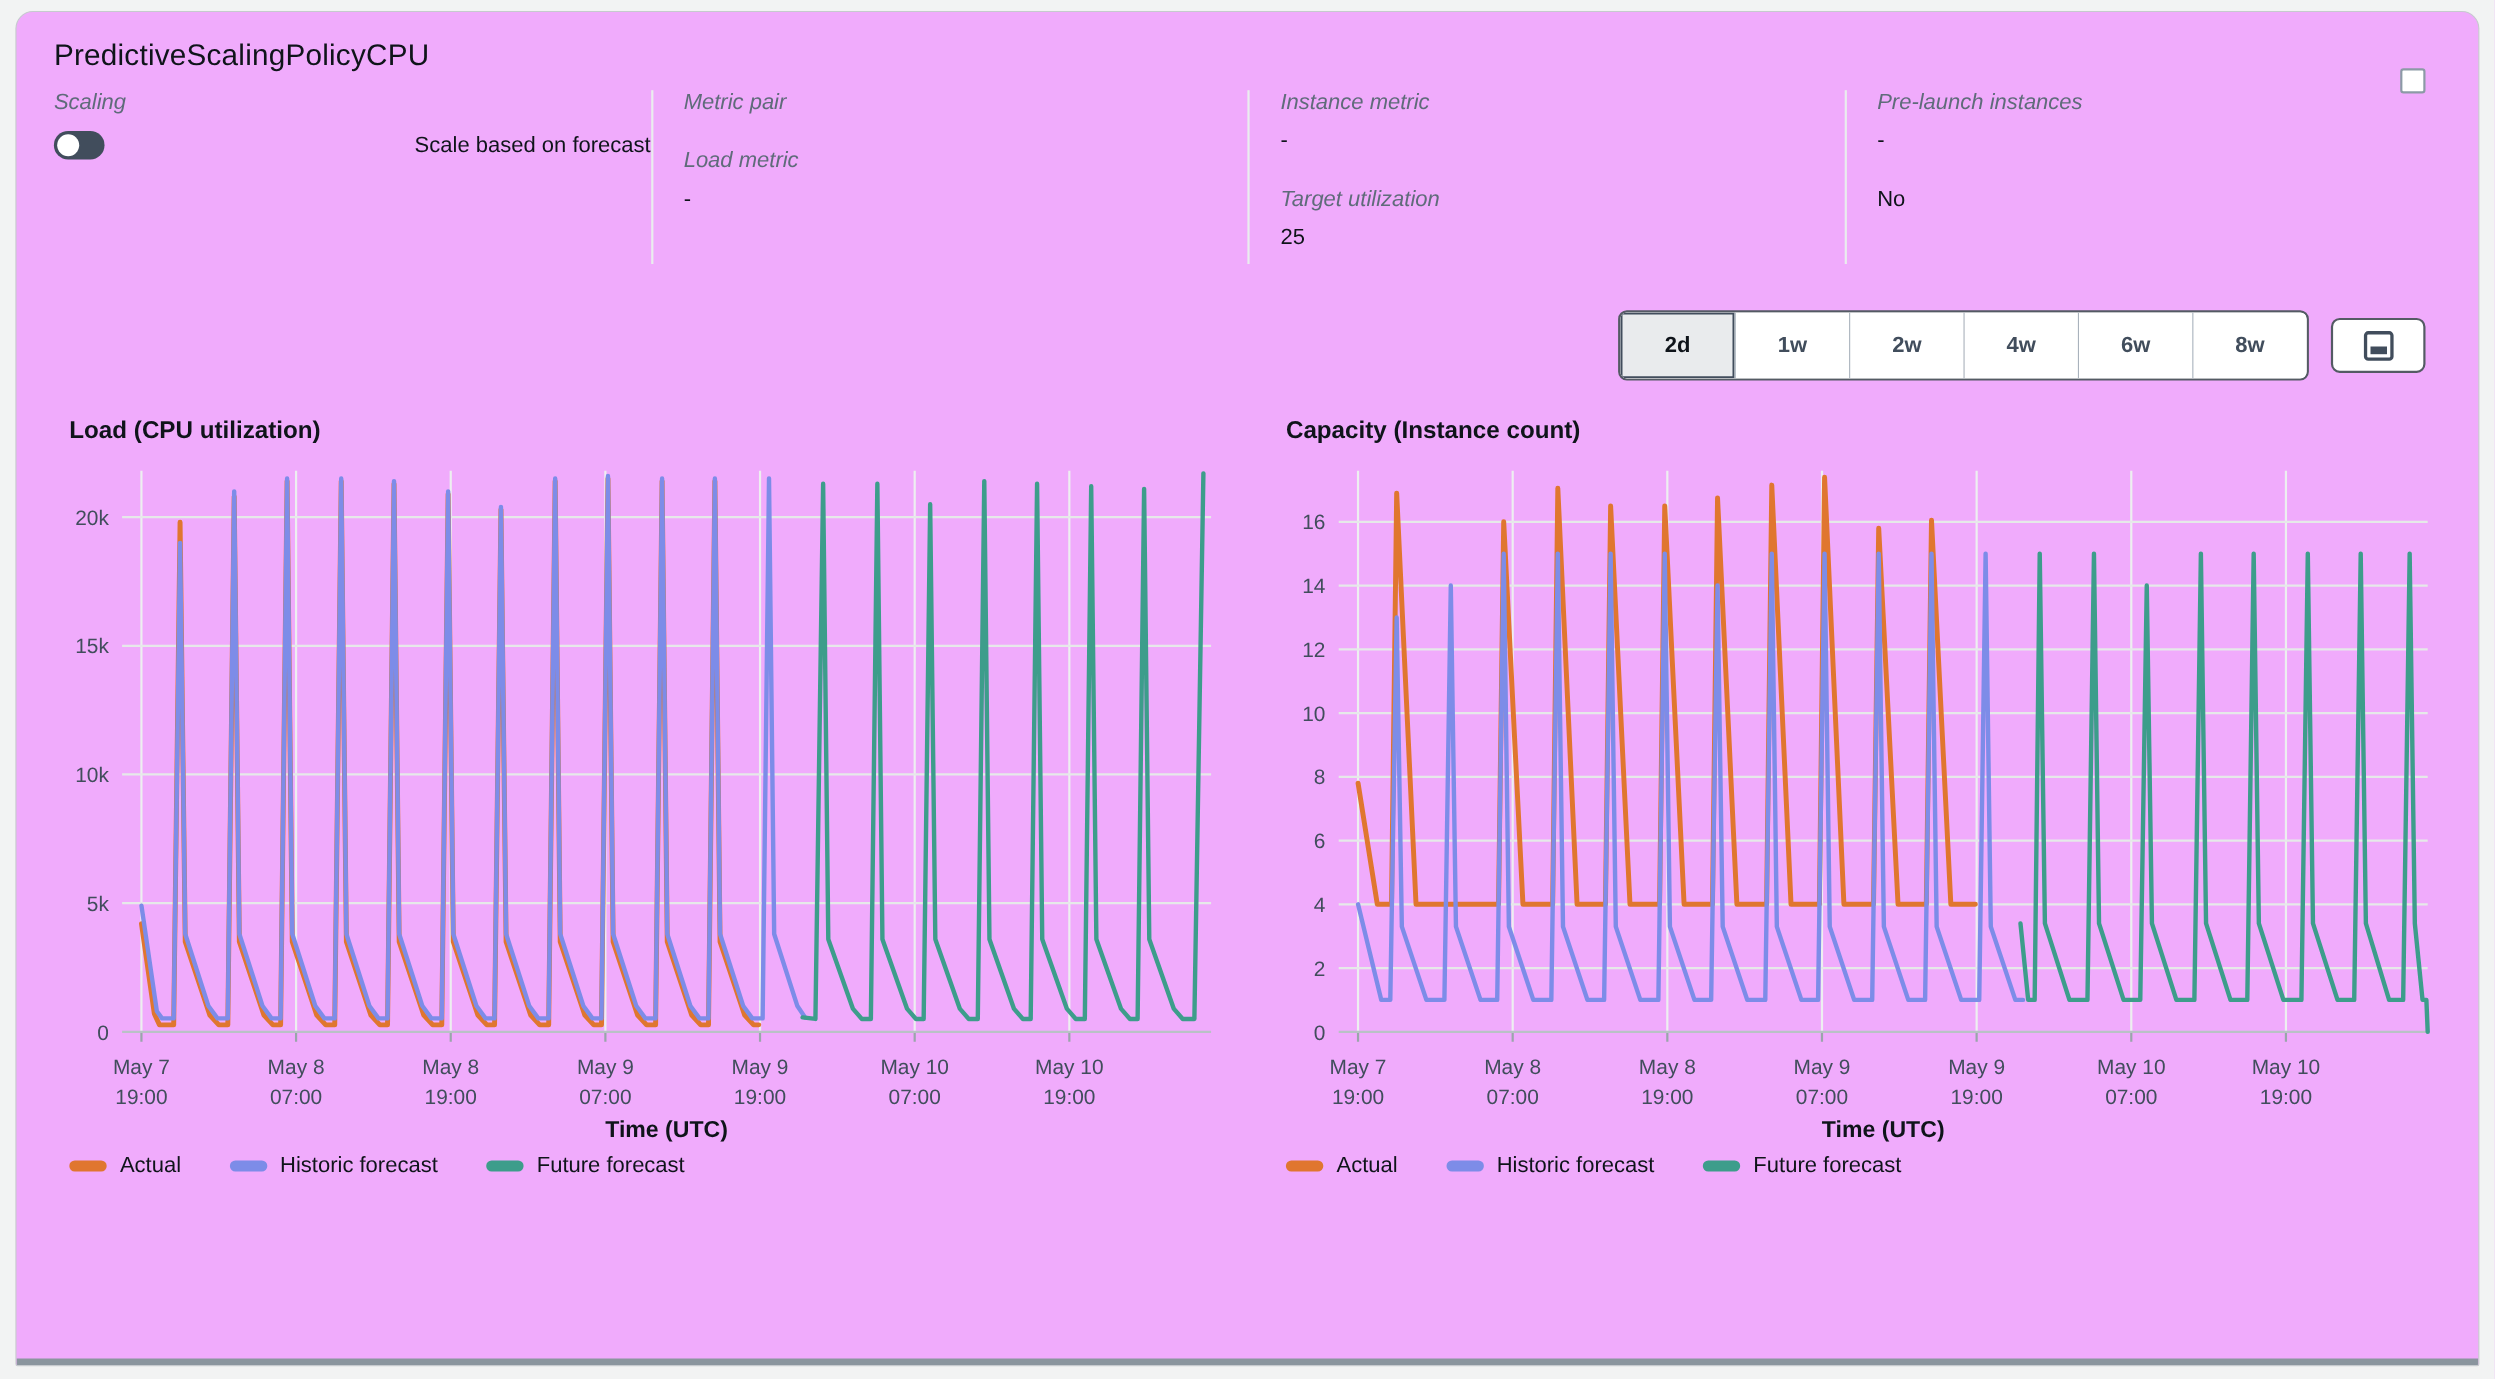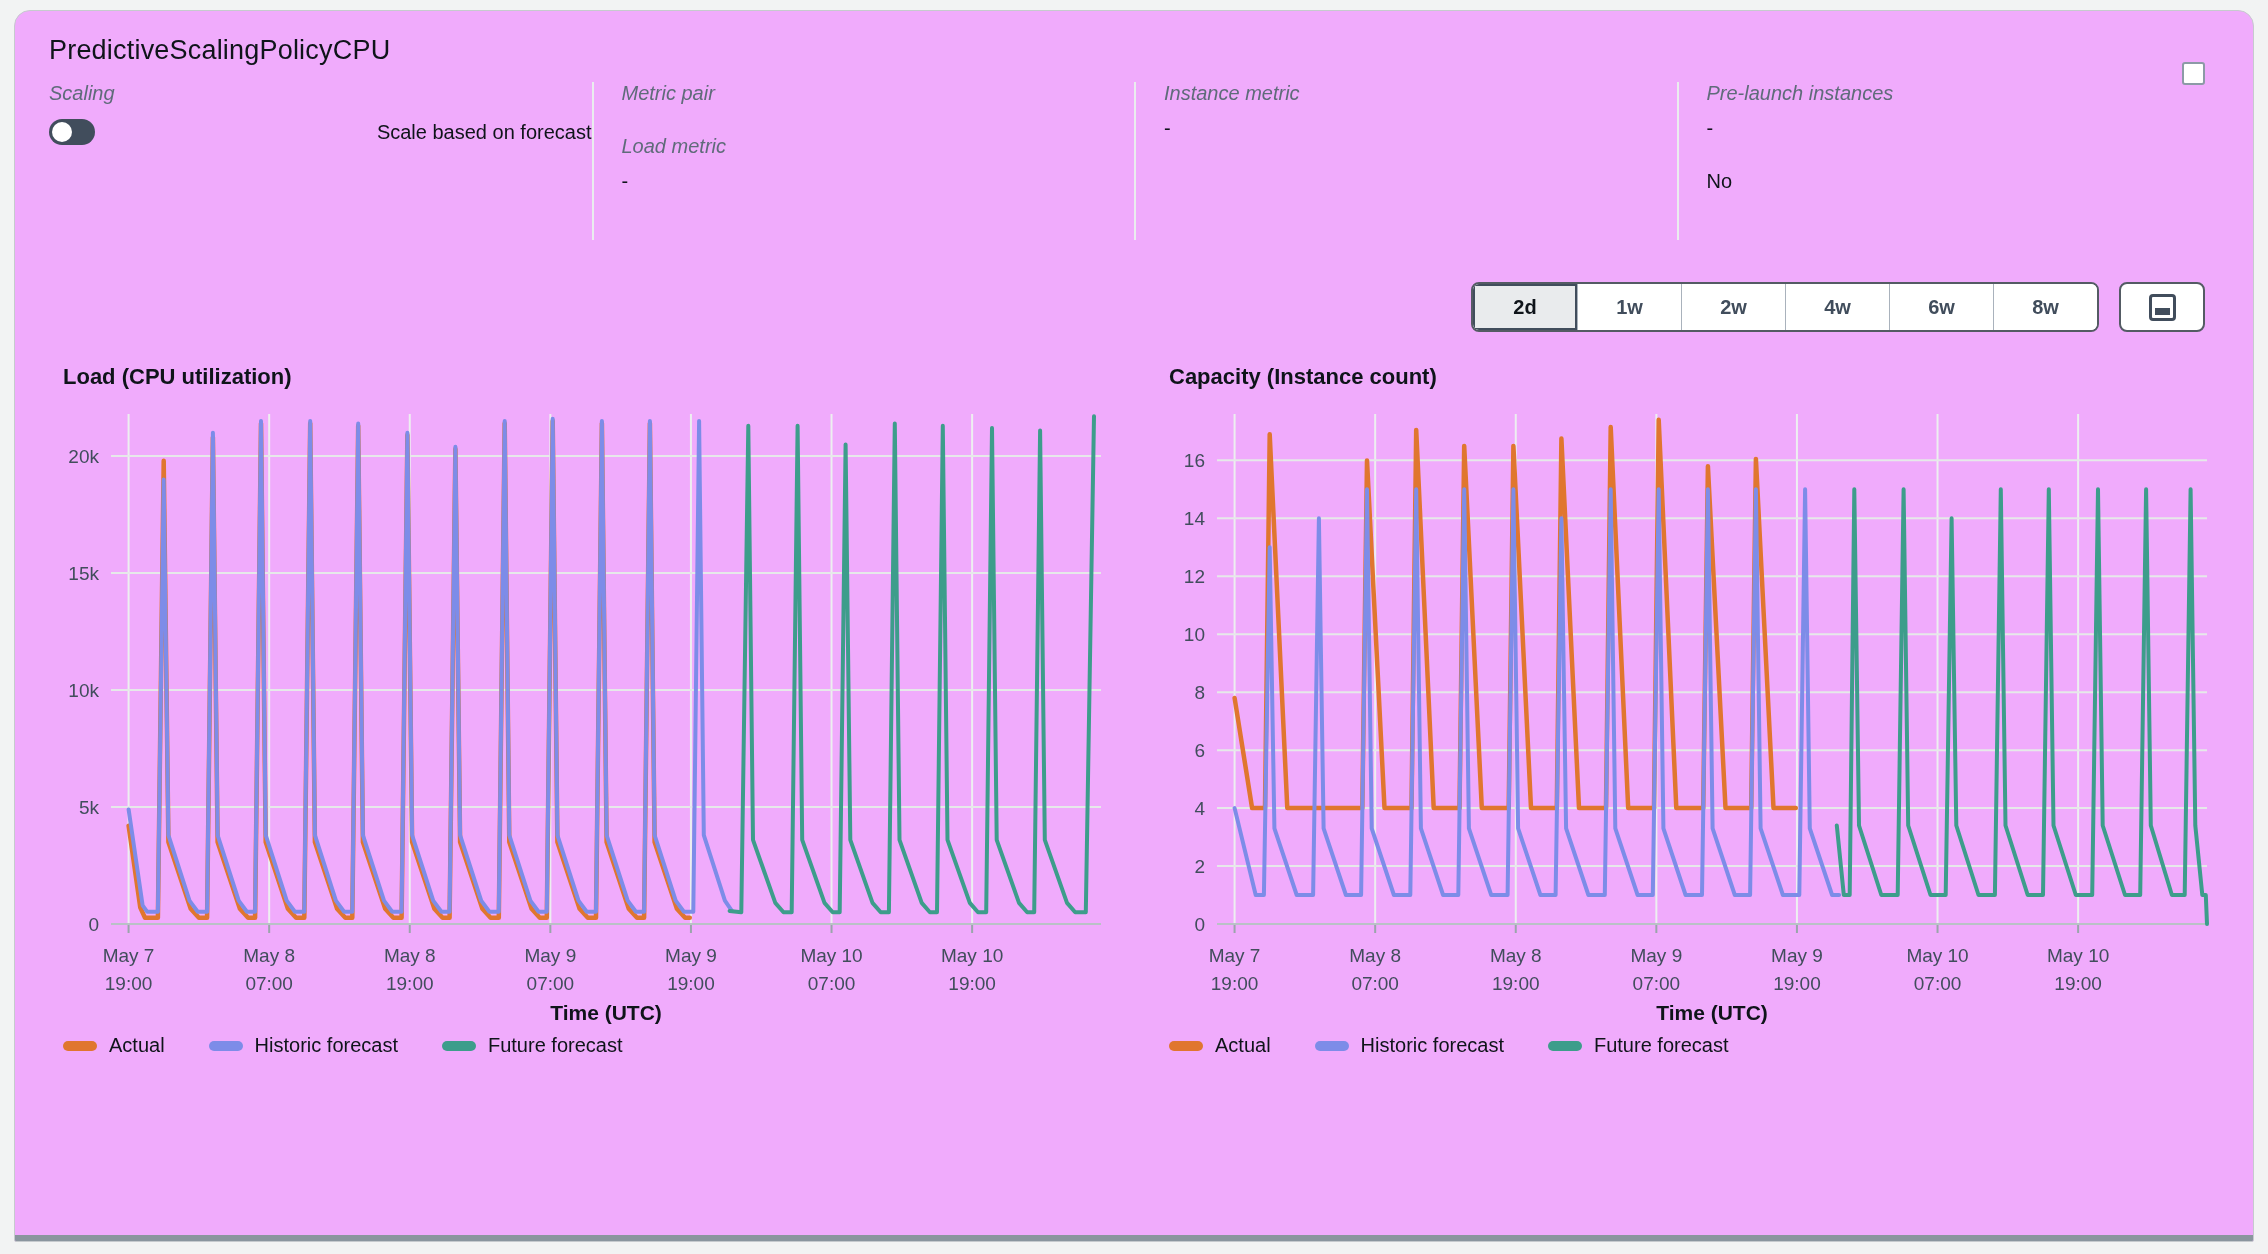--- a/index.html
+++ b/index.html
@@ -42,21 +42,21 @@
   .toggle-knob {
     position:absolute; left:3px; top:3px; width:20px; height:20px; border-radius:50%; background:#ffffff;
   }
   .toggle-label { font-size:20px; color:#0f141a; }
   
   .controls-row { margin-top:42px; display:flex; justify-content:flex-end; align-items:center; gap:20px; padding-right:14px; }
   .seg-group {
     display:flex; border:2px solid #545b64; border-radius:8px; overflow:hidden; background:#fff;
   }
   .seg-btn {
-    width:104px; height:46px; background:#ffffff; border:none; border-left:1px solid #a9b2bc;
+    width:104px; height:60px; background:#ffffff; border:none; border-left:1px solid #a9b2bc;
     font-family:inherit; font-size:20px; font-weight:bold; color:#414d5c; cursor:pointer;
     display:flex; align-items:center; justify-content:center;
   }
   .seg-btn:first-child { border-left:none; }
   .seg-btn.selected {
     background:#e9ebed; color:#0f141a; box-shadow:inset 0 0 0 2px #414d5c;
   }
   .icon-btn {
     width:86px; height:50px; border:2px solid #545b64; border-radius:8px; background:#fff; cursor:pointer;
     display:flex; align-items:center; justify-content:center;
@@ -106,20 +106,24 @@
       </div>
       <div class="field-group">
         <div class="field-label">Load metric</div>
         <div class="field-value">-</div>
       </div>
     </div>
     <div class="field-col">
       <div class="field-group">
         <div class="field-label">Instance metric</div>
         <div class="field-value">-</div>
+      </div>
+      <div class="field-group">
+        <div class="field-label">Target utilization</div>
+        <div class="field-value">25</div>
       </div>
     </div>
     <div class="field-col">
       <div class="field-group">
         <div class="field-label">Pre-launch instances</div>
         <div class="field-value">-</div>
       </div>
       <div class="field-group">
         <div class="field-value">No</div>
       </div>

